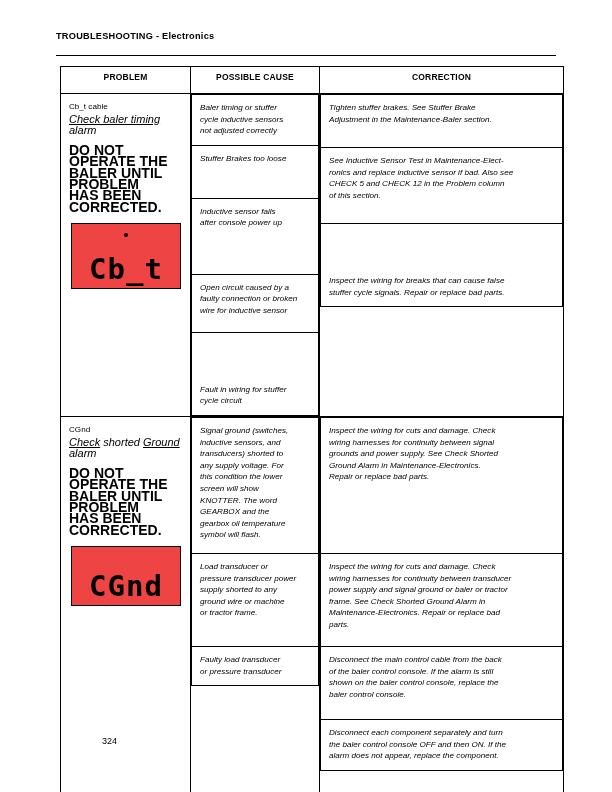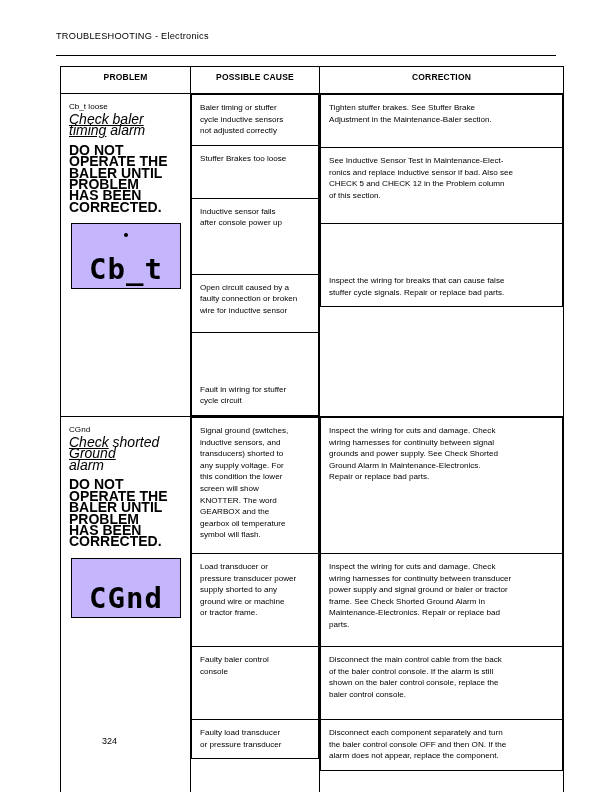--- a/index.html
+++ b/index.html
@@ -19,21 +19,21 @@
     position: absolute;
     left: 0; top: 0;
     width: 612px;
     height: 792px;
   }
   .page-header {
     position: absolute;
     left: 56px;
     top: 31px;
     font-size: 9.2px;
-    font-weight: normal;
+    font-weight: bold;
     letter-spacing: 0.25px;
     text-align: right;
   }
   .header-rule {
     position: absolute;
     left: 56px;
     top: 55px;
     width: 500px;
     height: 1px;
     background: #000;
@@ -71,36 +71,36 @@
     line-height: 11.6px;
     white-space: pre-line;
   }
   .bold {
     font-weight: bold;
     font-size: 14px;
     line-height: 11.4px;
     white-space: pre-line;
   }
   .sub-italic {
-    font-size: 14px;
+    font-size: 11px;
     line-height: 11.6px;
     font-style: italic;
     margin-top: 1px;
   }
   .u { text-decoration: underline; }
   .gap-8 { height: 8px; }
 
   
   .lcd {
     border: 1.6px solid #000;
     margin: 10px 8px 4px 2px;
     width: 108px;
     height: 64px;
     position: relative;
-    background: #c4b5fd;
+    background: #ef4444;
   }
   .lcd-cbt { height: 64px; }
   .lcd-cgnd { height: 58px; }
   .lcd-text {
     position: absolute;
     left: 0; right: 0;
     bottom: 4px;
     text-align: center;
     font-family: "DejaVu Sans Mono", monospace;
     font-weight: bold;
@@ -132,20 +132,21 @@
   .nb { border-bottom: none !important; margin-top: 44px; }
   .inner {
     width: 100%;
     border-collapse: collapse;
     table-layout: fixed;
   }
   .inner td {
     border: none;
     vertical-align: top;
     padding: 0;
+    font-style: italic;
   }
   .page-number {
     position: absolute;
     left: 56px;
     top: 736px;
     font-size: 9px;
     padding-left: 46px;
   }
 </style>
 </head>
@@ -162,21 +163,21 @@
         <th class="col-problem">PROBLEM</th>
         <th class="col-cause">POSSIBLE CAUSE</th>
         <th class="col-correction">CORRECTION</th>
       </tr>
     </thead>
     <tbody>
 
       <tr>
         <td class="col-problem">
           <div class="cell-pad">
-            <div class="txt">Cb_t loose</div>
+            <div class="txt">Cb_t cable</div>
             <div class="sub-italic"><span class="u">Check baler timing</span> alarm</div>
             <div class="gap-8"></div>
             <div class="bold">DO NOT OPERATE THE
 BALER UNTIL PROBLEM
 HAS BEEN CORRECTED.</div>
             <div class="lcd lcd-cbt">
               <div class="lcd-dot"></div>
               <div class="lcd-text">Cb_t</div>
             </div>
           </div>
@@ -301,28 +302,20 @@
                       <div class="txt">Load transducer or
 pressure transducer power
 supply shorted to any
 ground wire or machine
 or tractor frame.</div>
                     </div>
                   </td>
                 </tr>
             <tr>
                   <td>
-                    <div class="subrow" style="height:57px">
-                      <div class="txt">Faulty baler control
-console</div>
-                    </div>
-                  </td>
-                </tr>
-            <tr>
-                  <td>
                     <div class="plain-block">
                       <div class="txt">Faulty load transducer
 or pressure transducer</div>
                     </div>
                   </td>
                 </tr>
           </tbody>
             </table>
         </td>
         <td class="col-correction">

